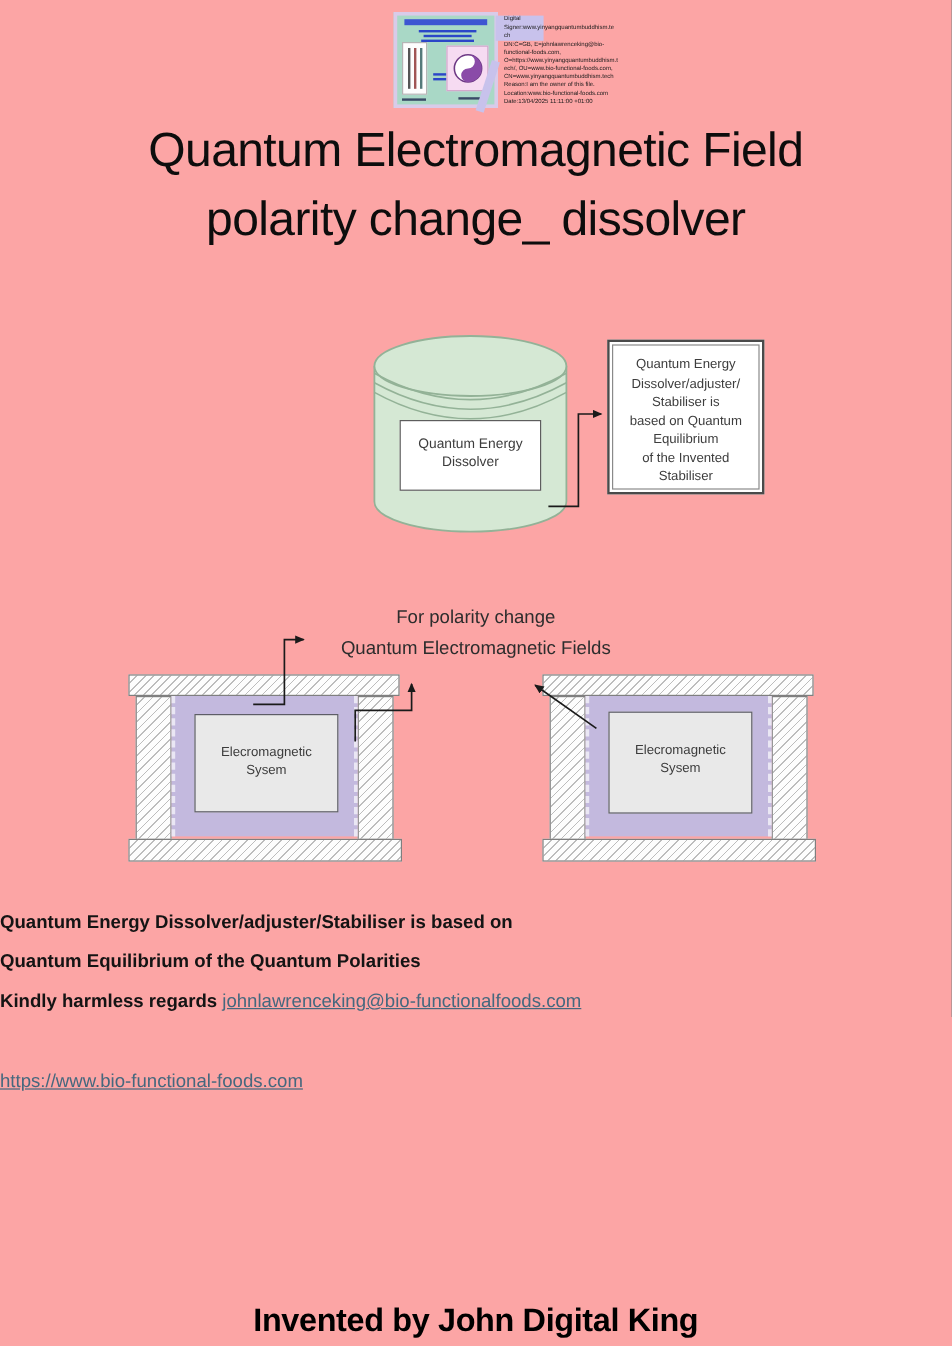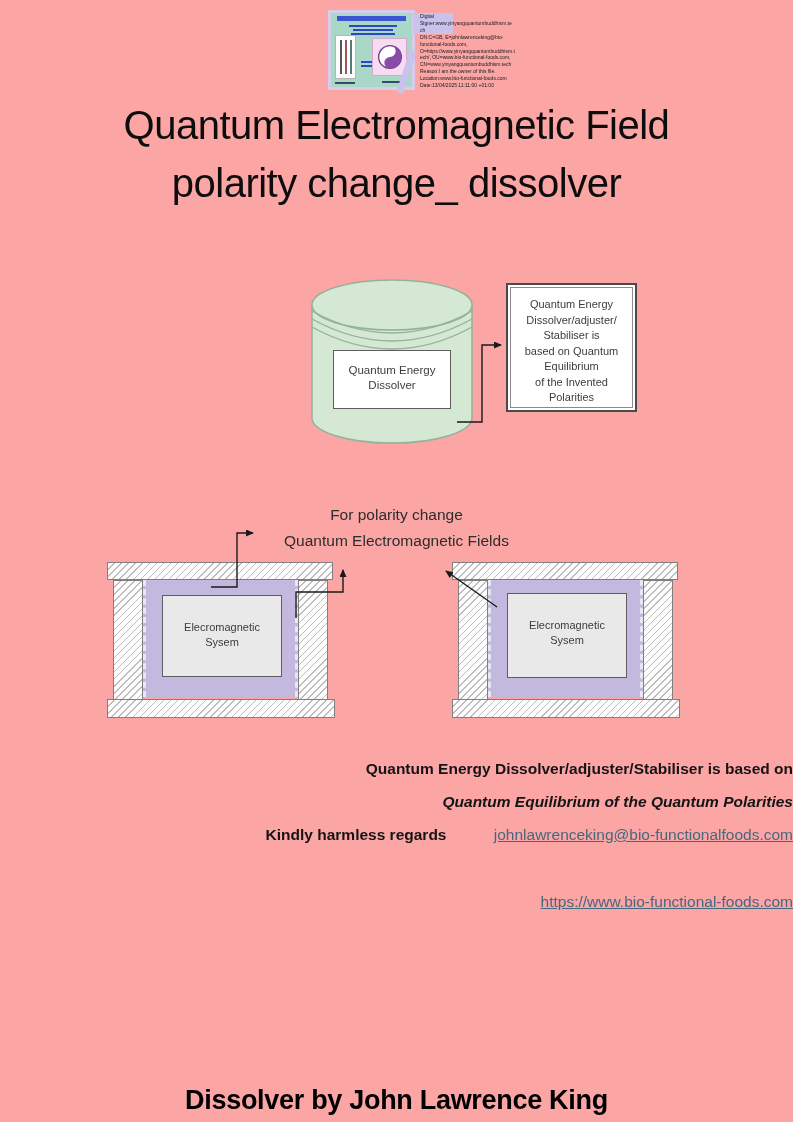--- a/index.html
+++ b/index.html
@@ -46,22 +46,22 @@
   .hatch { background-color:#fdfdfd;
     background-image:repeating-linear-gradient(135deg, rgba(0,0,0,0) 0 4px, #bdbdbd 4px 5px);
     border:1px solid #7f7f7f; }
   .purple { background:#c3b9de; border-left:3px dashed rgba(255,255,255,.65);
     border-right:3px dashed rgba(255,255,255,.65); }
   .sysbox { background:#e9e9e9; border:1.5px solid #5d5d66; text-align:center;
     font-size:11px; line-height:15px; color:#3c3c3c; padding-top:24px; z-index:3; }
   .arrow-svg { left:100px; top:520px; z-index:4; }
 
   
-  .bodyline { left:0; width:100%; text-align:right; font-size:15.5px; font-weight:600; color:#141414; }
-  .bodyline a, .bodyline .lnk { font-weight:400; text-decoration:underline; cursor:pointer;margin-left:43px; }
+  .bodyline { left:0; width:100%; text-align:left; font-size:15.5px; font-weight:600; color:#141414; }
+  .bodyline a, .bodyline .lnk { font-weight:400; text-decoration:underline; cursor:pointer; }
 
   
   .footer-credit { left:0; top:1085px; width:100%; text-align:center;
     font-size:27px; font-weight:700; letter-spacing:-0.3px; color:#000; }
 </style>
 </head>
 <body>
 
 <div class="page">
 
@@ -127,21 +127,21 @@
     <div>Dissolver</div>
   </div>
   <div class="abs note-box">
     <div class="note-inner">
       <div>Quantum Energy</div>
       <div>Dissolver/adjuster/</div>
       <div>Stabiliser is</div>
       <div>based on Quantum</div>
       <div>Equilibrium</div>
       <div>of the Invented</div>
-      <div>Polarities</div>
+      <div>Stabiliser</div>
     </div>
   </div>
 
   <div class="abs fields-heading">
     <div>For polarity change</div>
     <div>Quantum Electromagnetic Fields</div>
   </div>
 
   <div class="abs hatch" style="left:107px; top:562px; width:226px; height:18px;"></div>
   <div class="abs hatch" style="left:113px; top:580px; width:30px; height:120px;"></div>
@@ -168,23 +168,23 @@
       <marker id="ah2" markerWidth="9" markerHeight="8" refX="7" refY="3.5" orient="auto" markerUnits="userSpaceOnUse">
         <path d="M0,0 L8,3.5 L0,7 z" fill="#1a1a1a"></path>
       </marker>
     </defs>
     <path d="M111 67 L137 67 L137 13 L153 13" fill="none" stroke="#1a1a1a" stroke-width="1.4" marker-end="url(#ah2)"></path>
     <path d="M196 98 L196 72 L243 72 L243 50" fill="none" stroke="#1a1a1a" stroke-width="1.4" marker-end="url(#ah2)"></path>
     <path d="M397 87 L346 51" fill="none" stroke="#1a1a1a" stroke-width="1.4" marker-end="url(#ah2)"></path>
   </svg>
 
   <div class="abs bodyline" style="top:760px;">Quantum Energy Dissolver/adjuster/Stabiliser is based on</div>
-  <div class="abs bodyline" style="top:793px;font-style:italic;">Quantum Equilibrium of the Quantum Polarities</div>
+  <div class="abs bodyline" style="top:793px;">Quantum Equilibrium of the Quantum Polarities</div>
   <div class="abs bodyline" style="top:826px;">
     <span>Kindly harmless regards </span><a class="lnk" style="color:#45687e;">johnlawrenceking@bio-functionalfoods.com</a>
   </div>
   <div class="abs bodyline" style="top:893px;">
     <a class="lnk" style="color:#45687e;text-decoration:underline;">https://www.bio-functional-foods.com</a>
   </div>
 
-  <div class="abs footer-credit">Dissolver by John Lawrence King</div>
+  <div class="abs footer-credit">Invented by John Digital King</div>
 
 </div>
 
 </body></html>

